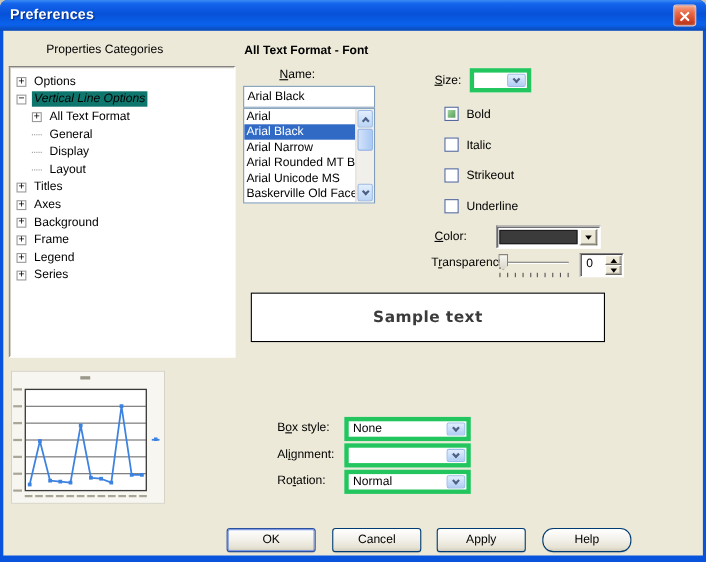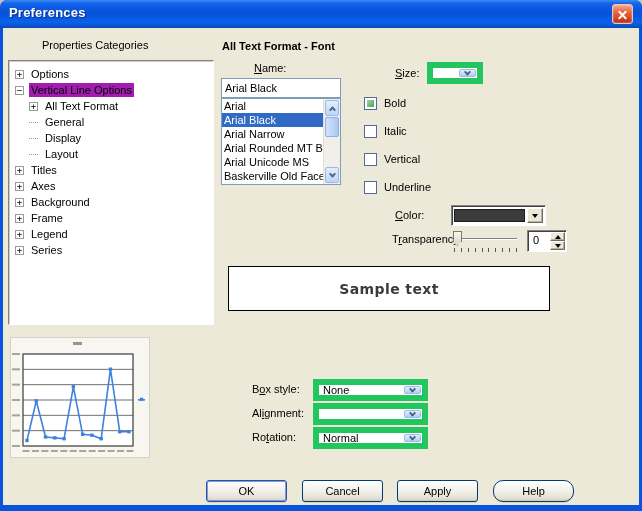--- a/index.html
+++ b/index.html
@@ -38,21 +38,21 @@
     box-shadow:inset 1px 1px 0 #d0cdc2; padding-top:5px; overflow:hidden;
   }
   .trow { height:16px; display:flex; align-items:center; white-space:nowrap; }
   .exp {
     width:9px; height:9px; border:1px solid #9a9a9a; background:#fff; color:#000;
     font-size:9px; line-height:7px; text-align:center; margin-right:5px; flex:none;
     font-family:"DejaVu Sans Mono", monospace;
   }
   .dash { width:9px; height:1px; border-top:1px dotted #9a9a9a; margin-right:5px; flex:none; }
   .tlabel { padding:1px 2px; }
-  .tlabel.tsel { background:#a21caf; }
+  .tlabel.tsel { background:#0f766e;font-style:italic; }
 
   
   .preview { position:absolute; left:10px; top:337px; width:140px; height:121px; background:#f7f6f1; border:1px solid #d6d3c6; }
 
   
   .xpedit {
     position:absolute; background:#fff; border:1px solid #7F9DB9; padding:2px 3px; line-height:14px;
     white-space:nowrap; overflow:hidden;
   }
   .listbox {
@@ -73,32 +73,32 @@
   .sthumb {
     height:20px; margin:0 1px; border:1px solid #8cb0e8; border-radius:2px;
     background:linear-gradient(90deg,#d3e2fb,#a9c8f2); flex:none;
   }
   .sspace { flex:1; }
   .chev { display:inline-block; width:5px; height:5px; border-right:2px solid #4D6185; border-bottom:2px solid #4D6185; }
   .downc { transform:rotate(45deg) translate(-1px,-1px); }
   .upc { transform:rotate(225deg) translate(-1px,-1px); }
 
   .xpcombo {
-    position:absolute; background:#fff; border:6px solid #22c55e; display:flex;
+    position:absolute; background:#fff; border:4px solid #22c55e; display:flex;
     align-items:center;
   }
   .cval { flex:1; padding-left:4px; white-space:nowrap; overflow:hidden; }
   .cbtn {
     width:17px; align-self:stretch; margin:1px; border:1px solid #9cbbe8; border-radius:2px;
     background:linear-gradient(180deg,#e2eefd 0%,#cadef9 50%,#b0cdf4 100%);
     display:flex; align-items:center; justify-content:center; flex:none;
   }
 
   
-  .cbrow { position:absolute; display:flex; align-items:flex-start; }
+  .cbrow { position:absolute; display:flex; align-items:center;margin-left:40px; }
   .cb {
     width:13px; height:13px; border:1px solid #54699c; background:#fff; margin-right:7px;
     display:flex; align-items:center; justify-content:center; flex:none;
   }
   .cb::after { content:""; width:7px; height:7px; display:none; background:linear-gradient(135deg,#a2d4a2,#55a055); }
   .cb.on::after { display:block; }
 
   
   .sunken {
     background:#fff; border:1px solid; border-color:#848284 #fff #fff #848284;
@@ -294,21 +294,21 @@
   <div class="cbrow" style="left:364px;top:97px;">
     <span class="cb on"></span>
     <span>Bold</span>
   </div>
   <div class="cbrow" style="left:364px;top:125px;">
     <span class="cb"></span>
     <span>Italic</span>
   </div>
   <div class="cbrow" style="left:364px;top:153px;">
     <span class="cb"></span>
-    <span>Vertical</span>
+    <span>Strikeout</span>
   </div>
   <div class="cbrow" style="left:364px;top:181px;">
     <span class="cb"></span>
     <span>Underline</span>
   </div>
 
   <span class="lbl" style="left:363px;top:209px;"><u>C</u>olor:</span>
   <div class="colorcombo sunken">
     <span class="swatch" style="background: rgb(59, 59, 59);"></span>
     <span class="dropbtn c3d">

